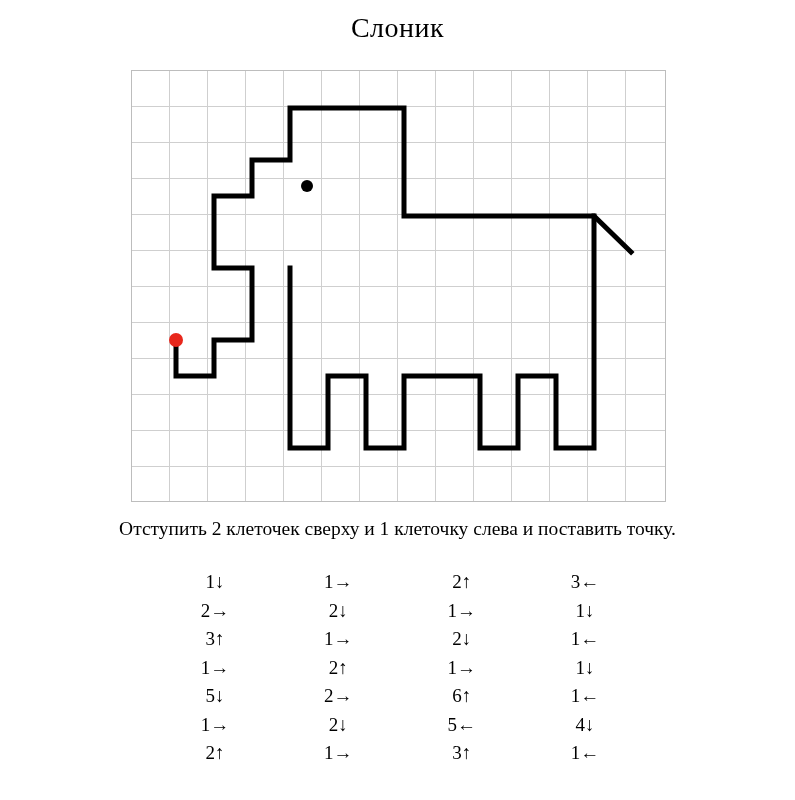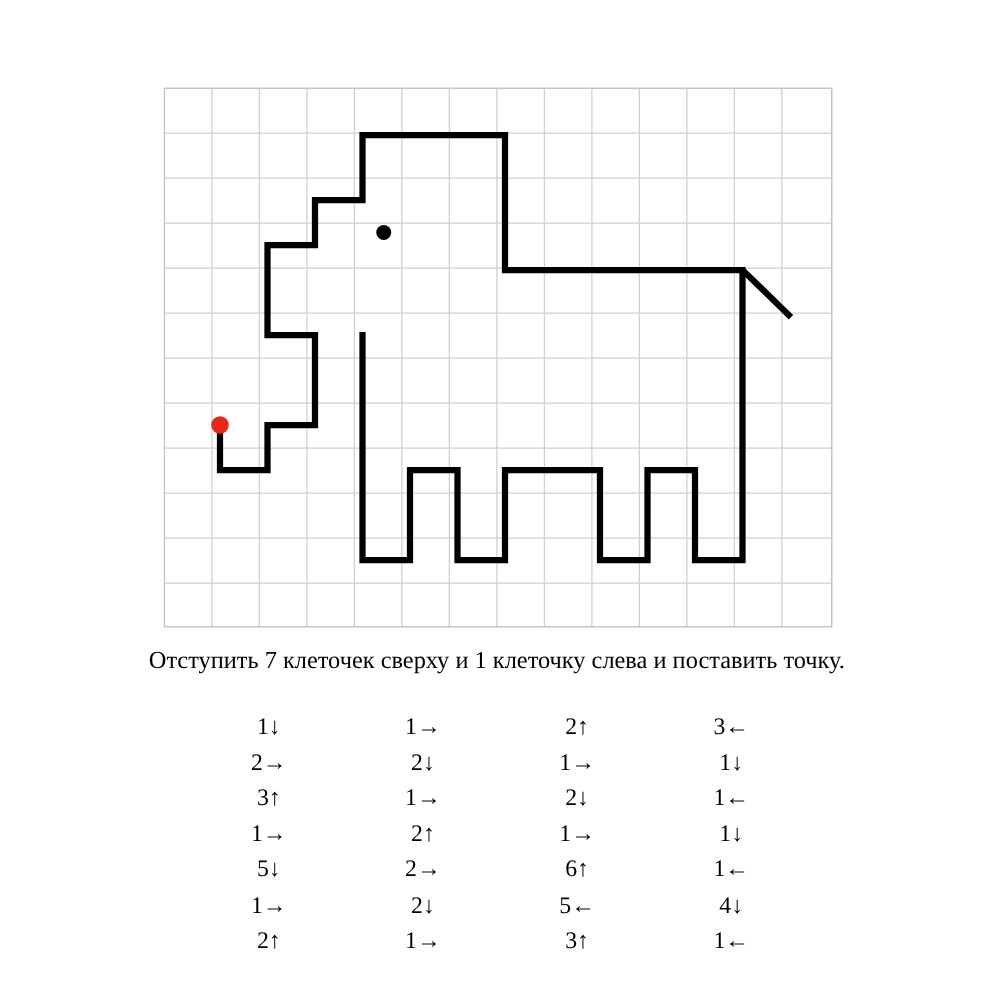--- a/index.html
+++ b/index.html
@@ -68,20 +68,21 @@
     line-height: 28.5px;
     text-align: center;
     white-space: nowrap;
   }
 </style>
 </head>
 <body>
 
 <div id="page">
 
+  <div id="title">Слоник</div>
 
   <div id="grid-wrap">
     <svg id="grid-svg" width="535" height="432" viewBox="0 0 535 432" xmlns="http://www.w3.org/2000/svg">
       <rect x="0" y="0" width="535" height="432" fill="#ffffff"></rect>
       <g stroke="#cfcfcf" stroke-width="1">
         <line x1="0.5" y1="0" x2="0.5" y2="432"></line>
         <line x1="38.5" y1="0" x2="38.5" y2="432"></line>
         <line x1="76.5" y1="0" x2="76.5" y2="432"></line>
         <line x1="114.5" y1="0" x2="114.5" y2="432"></line>
         <line x1="152.5" y1="0" x2="152.5" y2="432"></line>
@@ -147,21 +148,21 @@
                  L 159 378
                  L 159 198
                  "></path>
       </g>
 
       <circle cx="45" cy="270" r="7" fill="#e8271c"></circle>
       <circle cx="176" cy="116" r="6" fill="#000000"></circle>
     </svg>
   </div>
 
-  <div id="instruction">Отступить 7 клеточек сверху и 1 клеточку слева и поставить точку.</div>
+  <div id="instruction">Отступить 2 клеточек сверху и 1 клеточку слева и поставить точку.</div>
 
   <div id="columns">
 
     <div class="col">
       <div class="step">1↓</div>
       <div class="step">2→</div>
       <div class="step">3↑</div>
       <div class="step">1→</div>
       <div class="step">5↓</div>
       <div class="step">1→</div>

